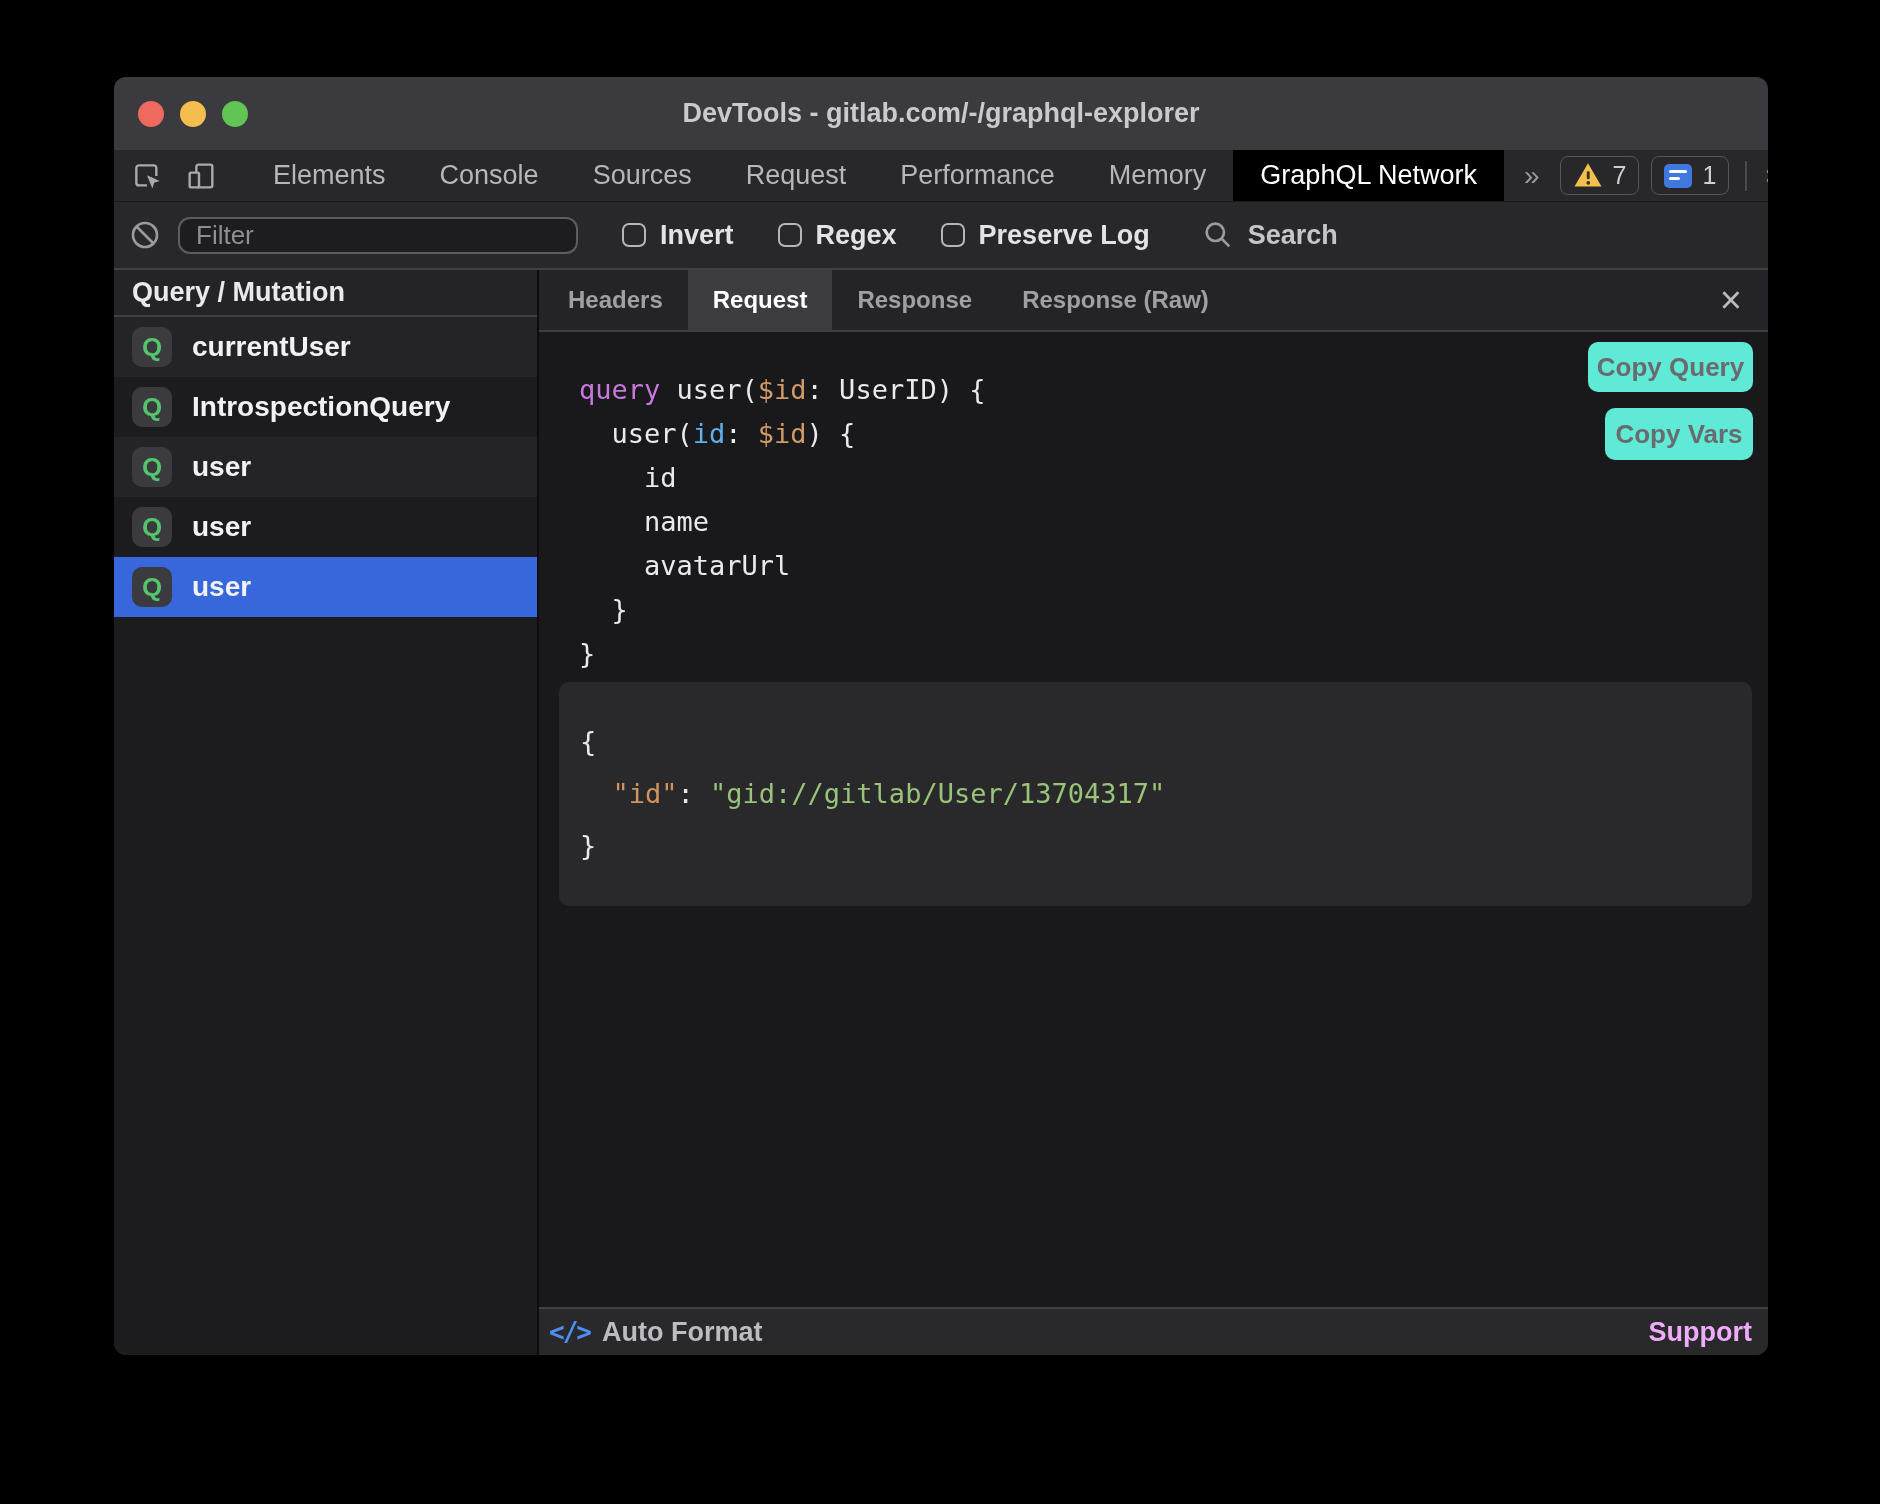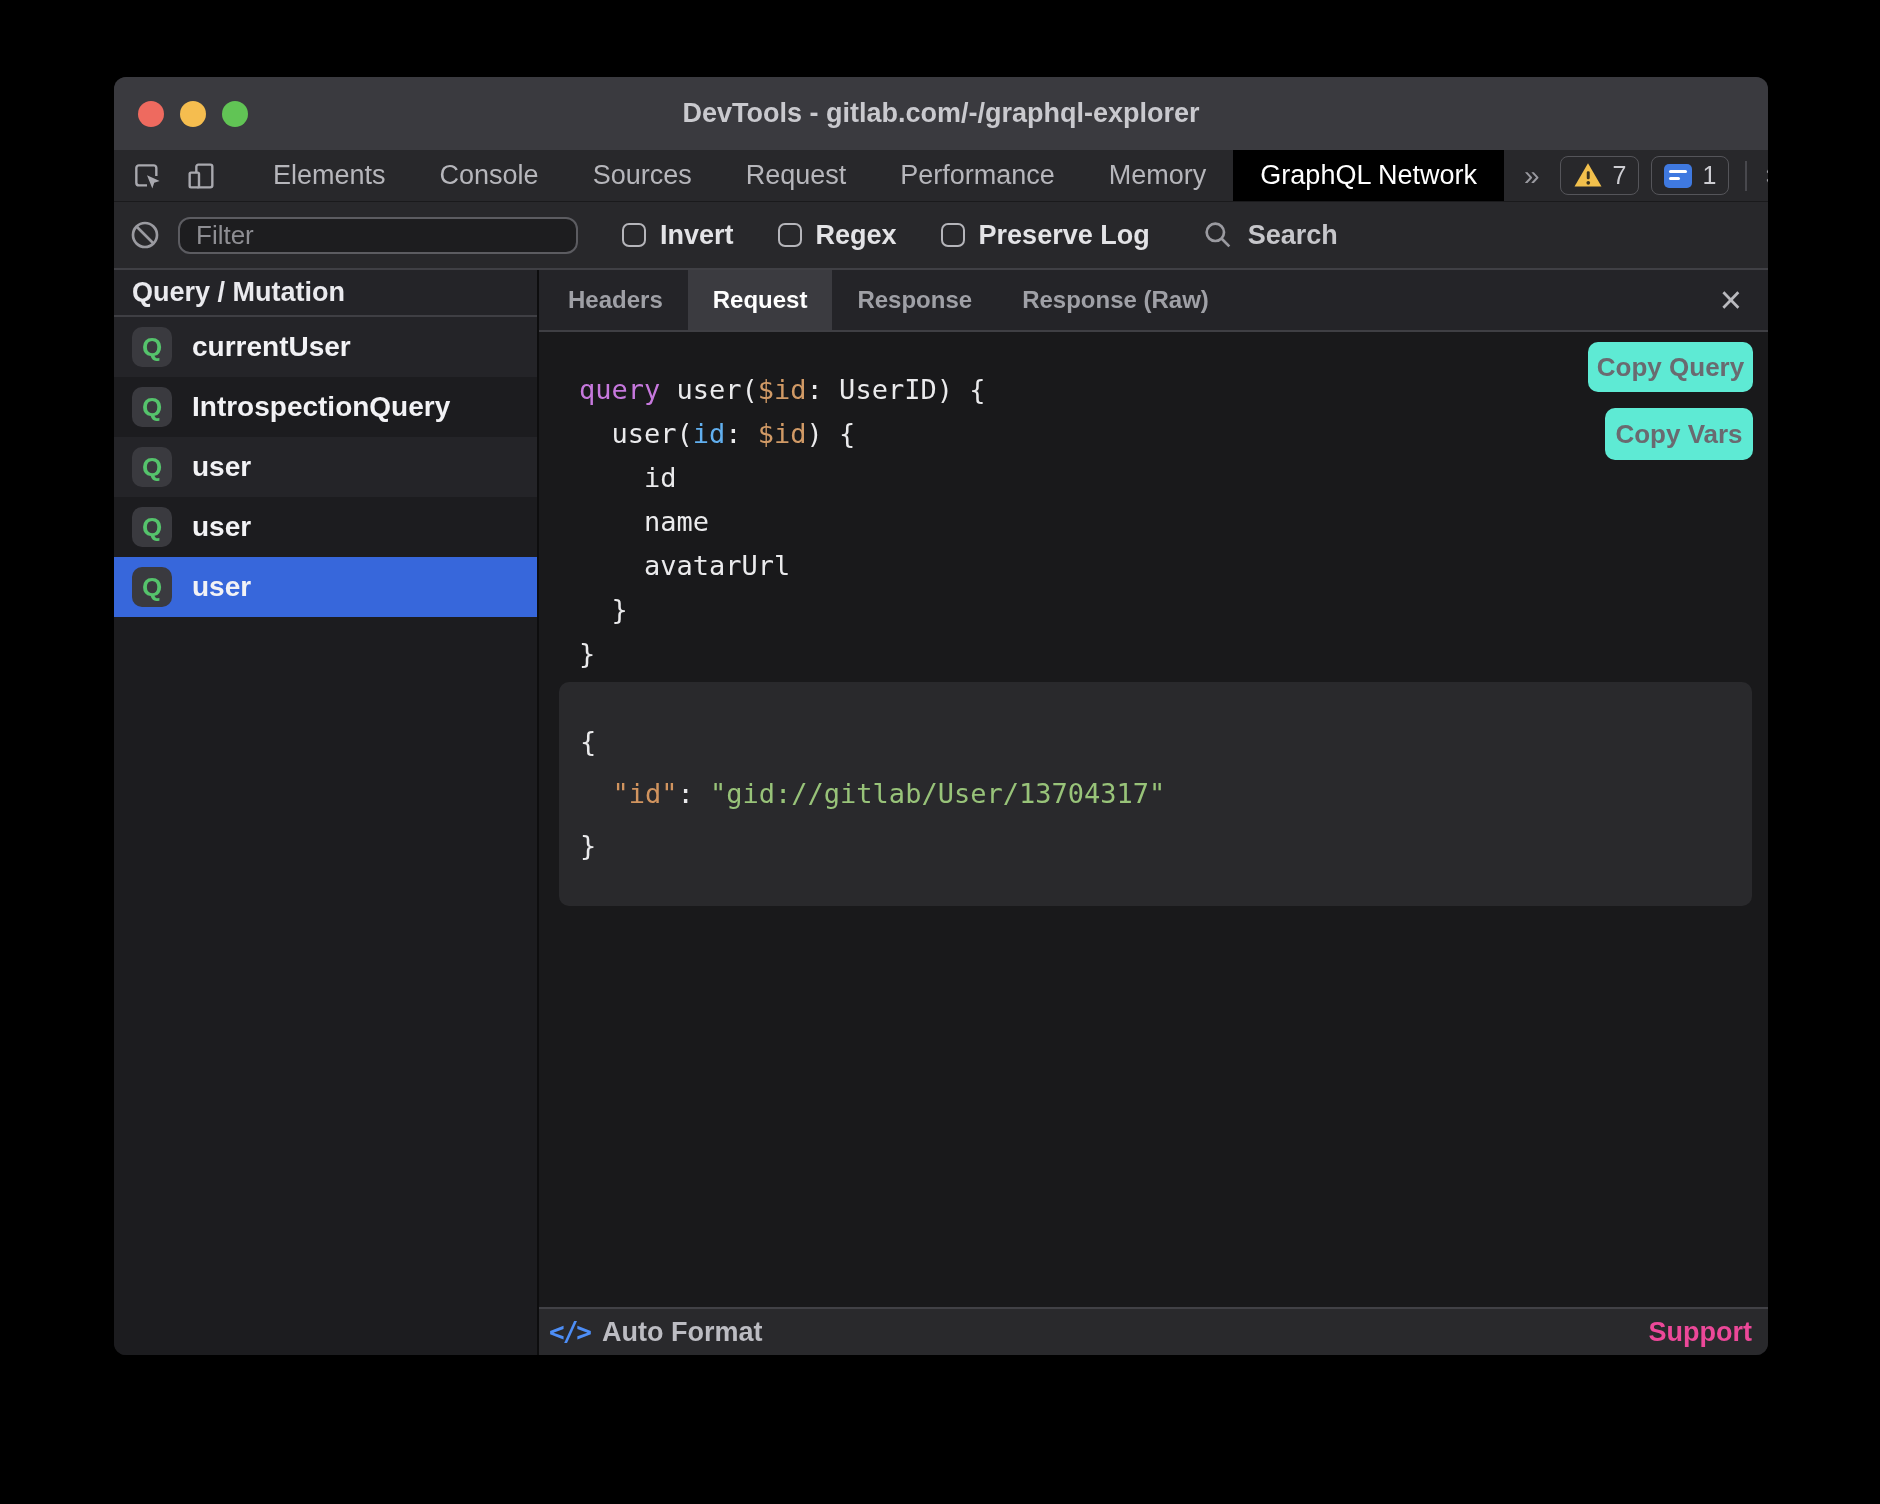--- a/index.html
+++ b/index.html
@@ -70,21 +70,21 @@
   .vars-box { margin:6px 16px 0 20px; background:#29292c; border-radius:10px; padding:34px 20px 34px 21px; font-size:27px; line-height:52px; white-space:pre; }
   .copy-btn { position:absolute; right:15px; background:#5eead4; border:none; border-radius:10px; color:#6a6a70; font-size:26px; font-weight:700; font-family:"Liberation Sans",sans-serif; cursor:default; }
   #copy-query-btn { top:10px; width:165px; height:50px; }
   #copy-vars-btn { top:76px; width:148px; height:52px; }
 
   
   .detail-footer { height:48px; flex:0 0 auto; background:#29292c; border-top:2px solid #414146; display:flex; align-items:center; padding:0 16px 0 10px; }
   .af-group { display:flex; align-items:center; gap:12px; }
   .code-glyph { color:#4d8ef7; font-size:26px; font-weight:700; font-family:"DejaVu Sans Mono",monospace; letter-spacing:-2px; }
   .af-label { color:#bcbcc2; font-size:27px; font-weight:700; }
-  .support-label { margin-left:auto; color:#ec4899; font-size:27px; font-weight:700; }
+  .support-label { margin-left:auto; color:#f0abfc; font-size:27px; font-weight:700; }
 
   svg { display:block; }
 </style>
 </head>
 <body>
 
 <div class="window">
 
   <div class="titlebar">
     <div class="traffic">

